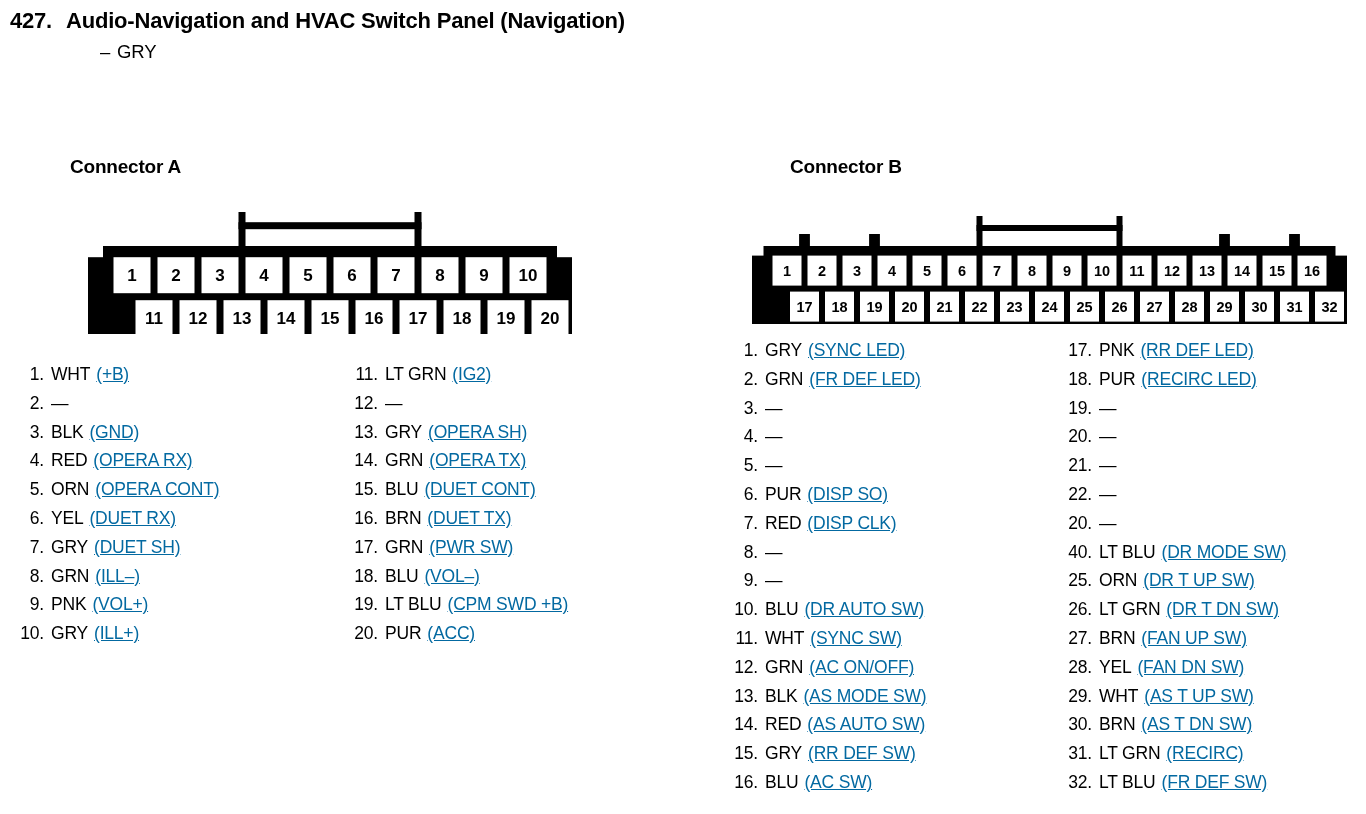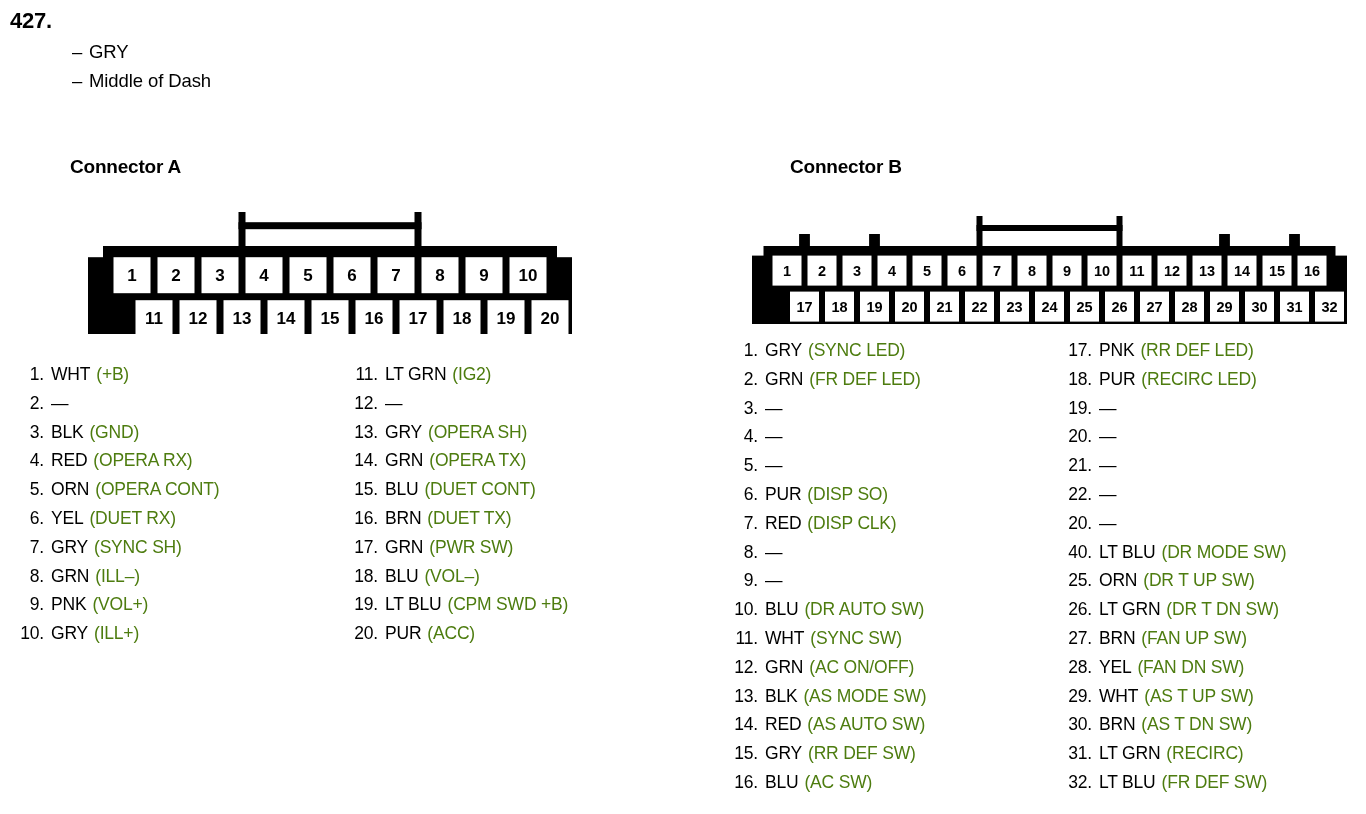--- a/index.html
+++ b/index.html
@@ -40,20 +40,21 @@
   .title-text {
     padding-left: 14px;
   }
   .subline {
     font-size: 18.5px;
     font-weight: normal;
     margin-top: 7px;
     padding-left: 72px;
     white-space: nowrap;
     letter-spacing: -0.1px;
+    margin-left: 28px;
   }
   .subline .dash {
     display: inline-block;
     width: 17px;
   }
 
   
   .conn-heading {
     position: absolute;
     font-size: 19px;
@@ -82,44 +83,43 @@
     align-items: baseline;
     height: 28.8px;
   }
   .pin-num {
     flex: 0 0 auto;
     text-align: right;
     padding-right: 7px;
   }
   .pin-wire { color: #000000; }
   .pin-fn {
-    color: #4d7c0f;
+    color: #0369a1;
     padding-left: 6px;
+    text-decoration: underline;
   }
   .pin-dash { color: #000000; }
   .gutter-3 .pin-num { width: 30px; }
 
   
   #list-a1 { left: 14px;   top: 360px; }
   #list-a2 { left: 348px;  top: 360px; }
   #list-b1 { left: 728px;  top: 336px; }
   #list-b2 { left: 1062px; top: 336px; }
 </style>
 </head>
 <body>
 
 <div class="header">
   <div class="title-row">
     <span class="title-num">427.</span>
+    <span class="title-text">Audio-Navigation and HVAC Switch Panel (Navigation)</span>
   </div>
   <div class="subline">
     <span class="dash">–</span><span>GRY</span>
-  </div>
-  <div class="subline">
-    <span class="dash">–</span><span>Middle of Dash</span>
   </div>
 </div>
 
 <div class="conn-heading" id="heading-a">Connector A</div>
 <div class="conn-heading" id="heading-b">Connector B</div>
 
 <div class="connector" id="conn-a-draw" style="left:88px; top:206px;">
   <svg class="conn-svg" id="svg-a" width="500" height="128" viewBox="0 0 500 128" xmlns="http://www.w3.org/2000/svg">
       <rect x="0" y="40" width="484" height="93" fill="#000000"></rect>
       <rect x="0" y="40" width="15" height="11.200000000000001" fill="#ffffff"></rect>
@@ -275,21 +275,21 @@
       <span class="pin-fn">(OPERA CONT)</span>
     </div>
     <div class="pin-row">
       <span class="pin-num">6.</span>
       <span class="pin-wire">YEL</span>
       <span class="pin-fn">(DUET RX)</span>
     </div>
     <div class="pin-row">
       <span class="pin-num">7.</span>
       <span class="pin-wire">GRY</span>
-      <span class="pin-fn">(SYNC SH)</span>
+      <span class="pin-fn">(DUET SH)</span>
     </div>
     <div class="pin-row">
       <span class="pin-num">8.</span>
       <span class="pin-wire">GRN</span>
       <span class="pin-fn">(ILL–)</span>
     </div>
     <div class="pin-row">
       <span class="pin-num">9.</span>
       <span class="pin-wire">PNK</span>
       <span class="pin-fn">(VOL+)</span>

